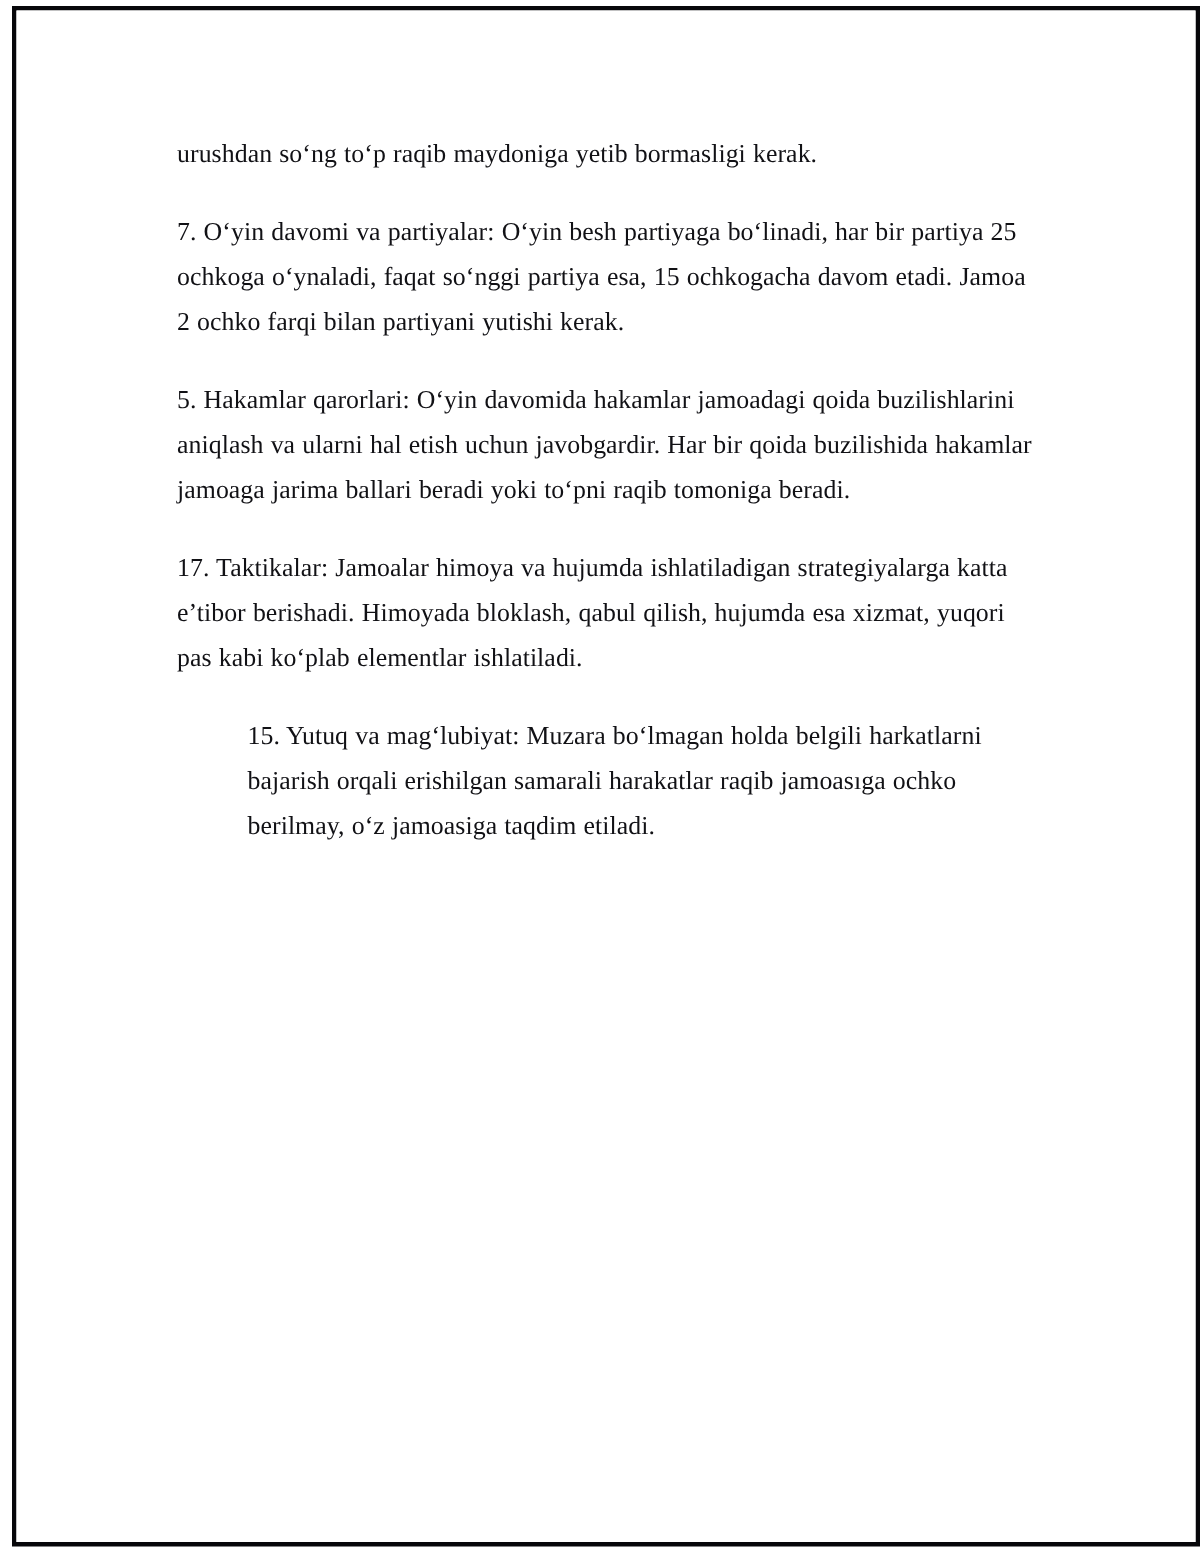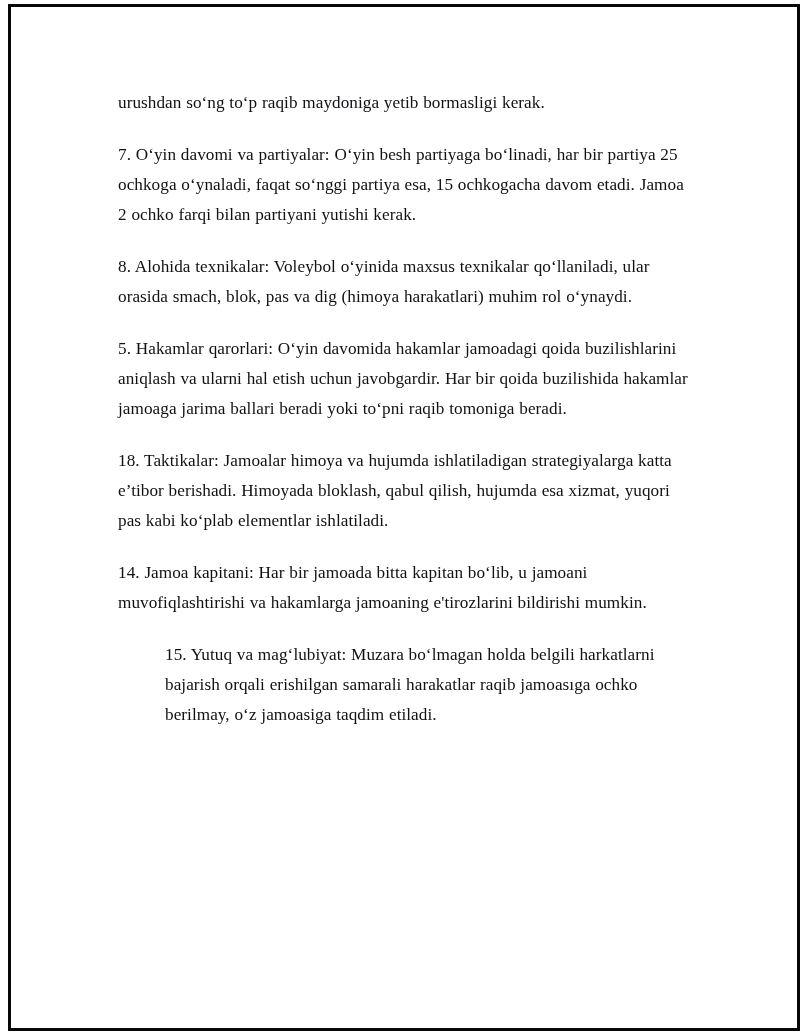--- a/index.html
+++ b/index.html
@@ -66,19 +66,17 @@
 <body>
 
 <div class="page-sheet">
   <div class="page-frame">
     <div class="page-frame-inner"></div>
   </div>
 
   <div class="doc-body">
     <p class="doc-paragraph">urushdan so‘ng to‘p raqib maydoniga yetib bormasligi kerak.</p>
     <p class="doc-paragraph">7. O‘yin davomi va partiyalar: O‘yin besh partiyaga bo‘linadi, har bir partiya 25 ochkoga o‘ynaladi, faqat so‘nggi partiya esa, 15 ochkogacha davom etadi. Jamoa 2 ochko farqi bilan partiyani yutishi kerak.</p>
-    <p class="doc-paragraph">8. Alohida texnikalar: Voleybol o‘yinida maxsus texnikalar qo‘llaniladi, ular orasida smach, blok, pas va dig (himoya harakatlari) muhim rol o‘ynaydi.</p>
     <p class="doc-paragraph">5. Hakamlar qarorlari: O‘yin davomida hakamlar jamoadagi qoida buzilishlarini aniqlash va ularni hal etish uchun javobgardir. Har bir qoida buzilishida hakamlar jamoaga jarima ballari beradi yoki to‘pni raqib tomoniga beradi.</p>
-    <p class="doc-paragraph">18. Taktikalar: Jamoalar himoya va hujumda ishlatiladigan strategiyalarga katta e’tibor berishadi. Himoyada bloklash, qabul qilish, hujumda esa xizmat, yuqori pas kabi ko‘plab elementlar ishlatiladi.</p>
-    <p class="doc-paragraph">14. Jamoa kapitani: Har bir jamoada bitta kapitan bo‘lib, u jamoani muvofiqlashtirishi va hakamlarga jamoaning e'tirozlarini bildirishi mumkin.</p>
+    <p class="doc-paragraph">17. Taktikalar: Jamoalar himoya va hujumda ishlatiladigan strategiyalarga katta e’tibor berishadi. Himoyada bloklash, qabul qilish, hujumda esa xizmat, yuqori pas kabi ko‘plab elementlar ishlatiladi.</p>
     <p class="doc-paragraph">15. Yutuq va mag‘lubiyat: Muzara bo‘lmagan holda belgili harkatlarni bajarish orqali erishilgan samarali harakatlar raqib jamoasıga ochko berilmay, o‘z jamoasiga taqdim etiladi.</p>
   </div>
 </div>
 
 </body></html>

